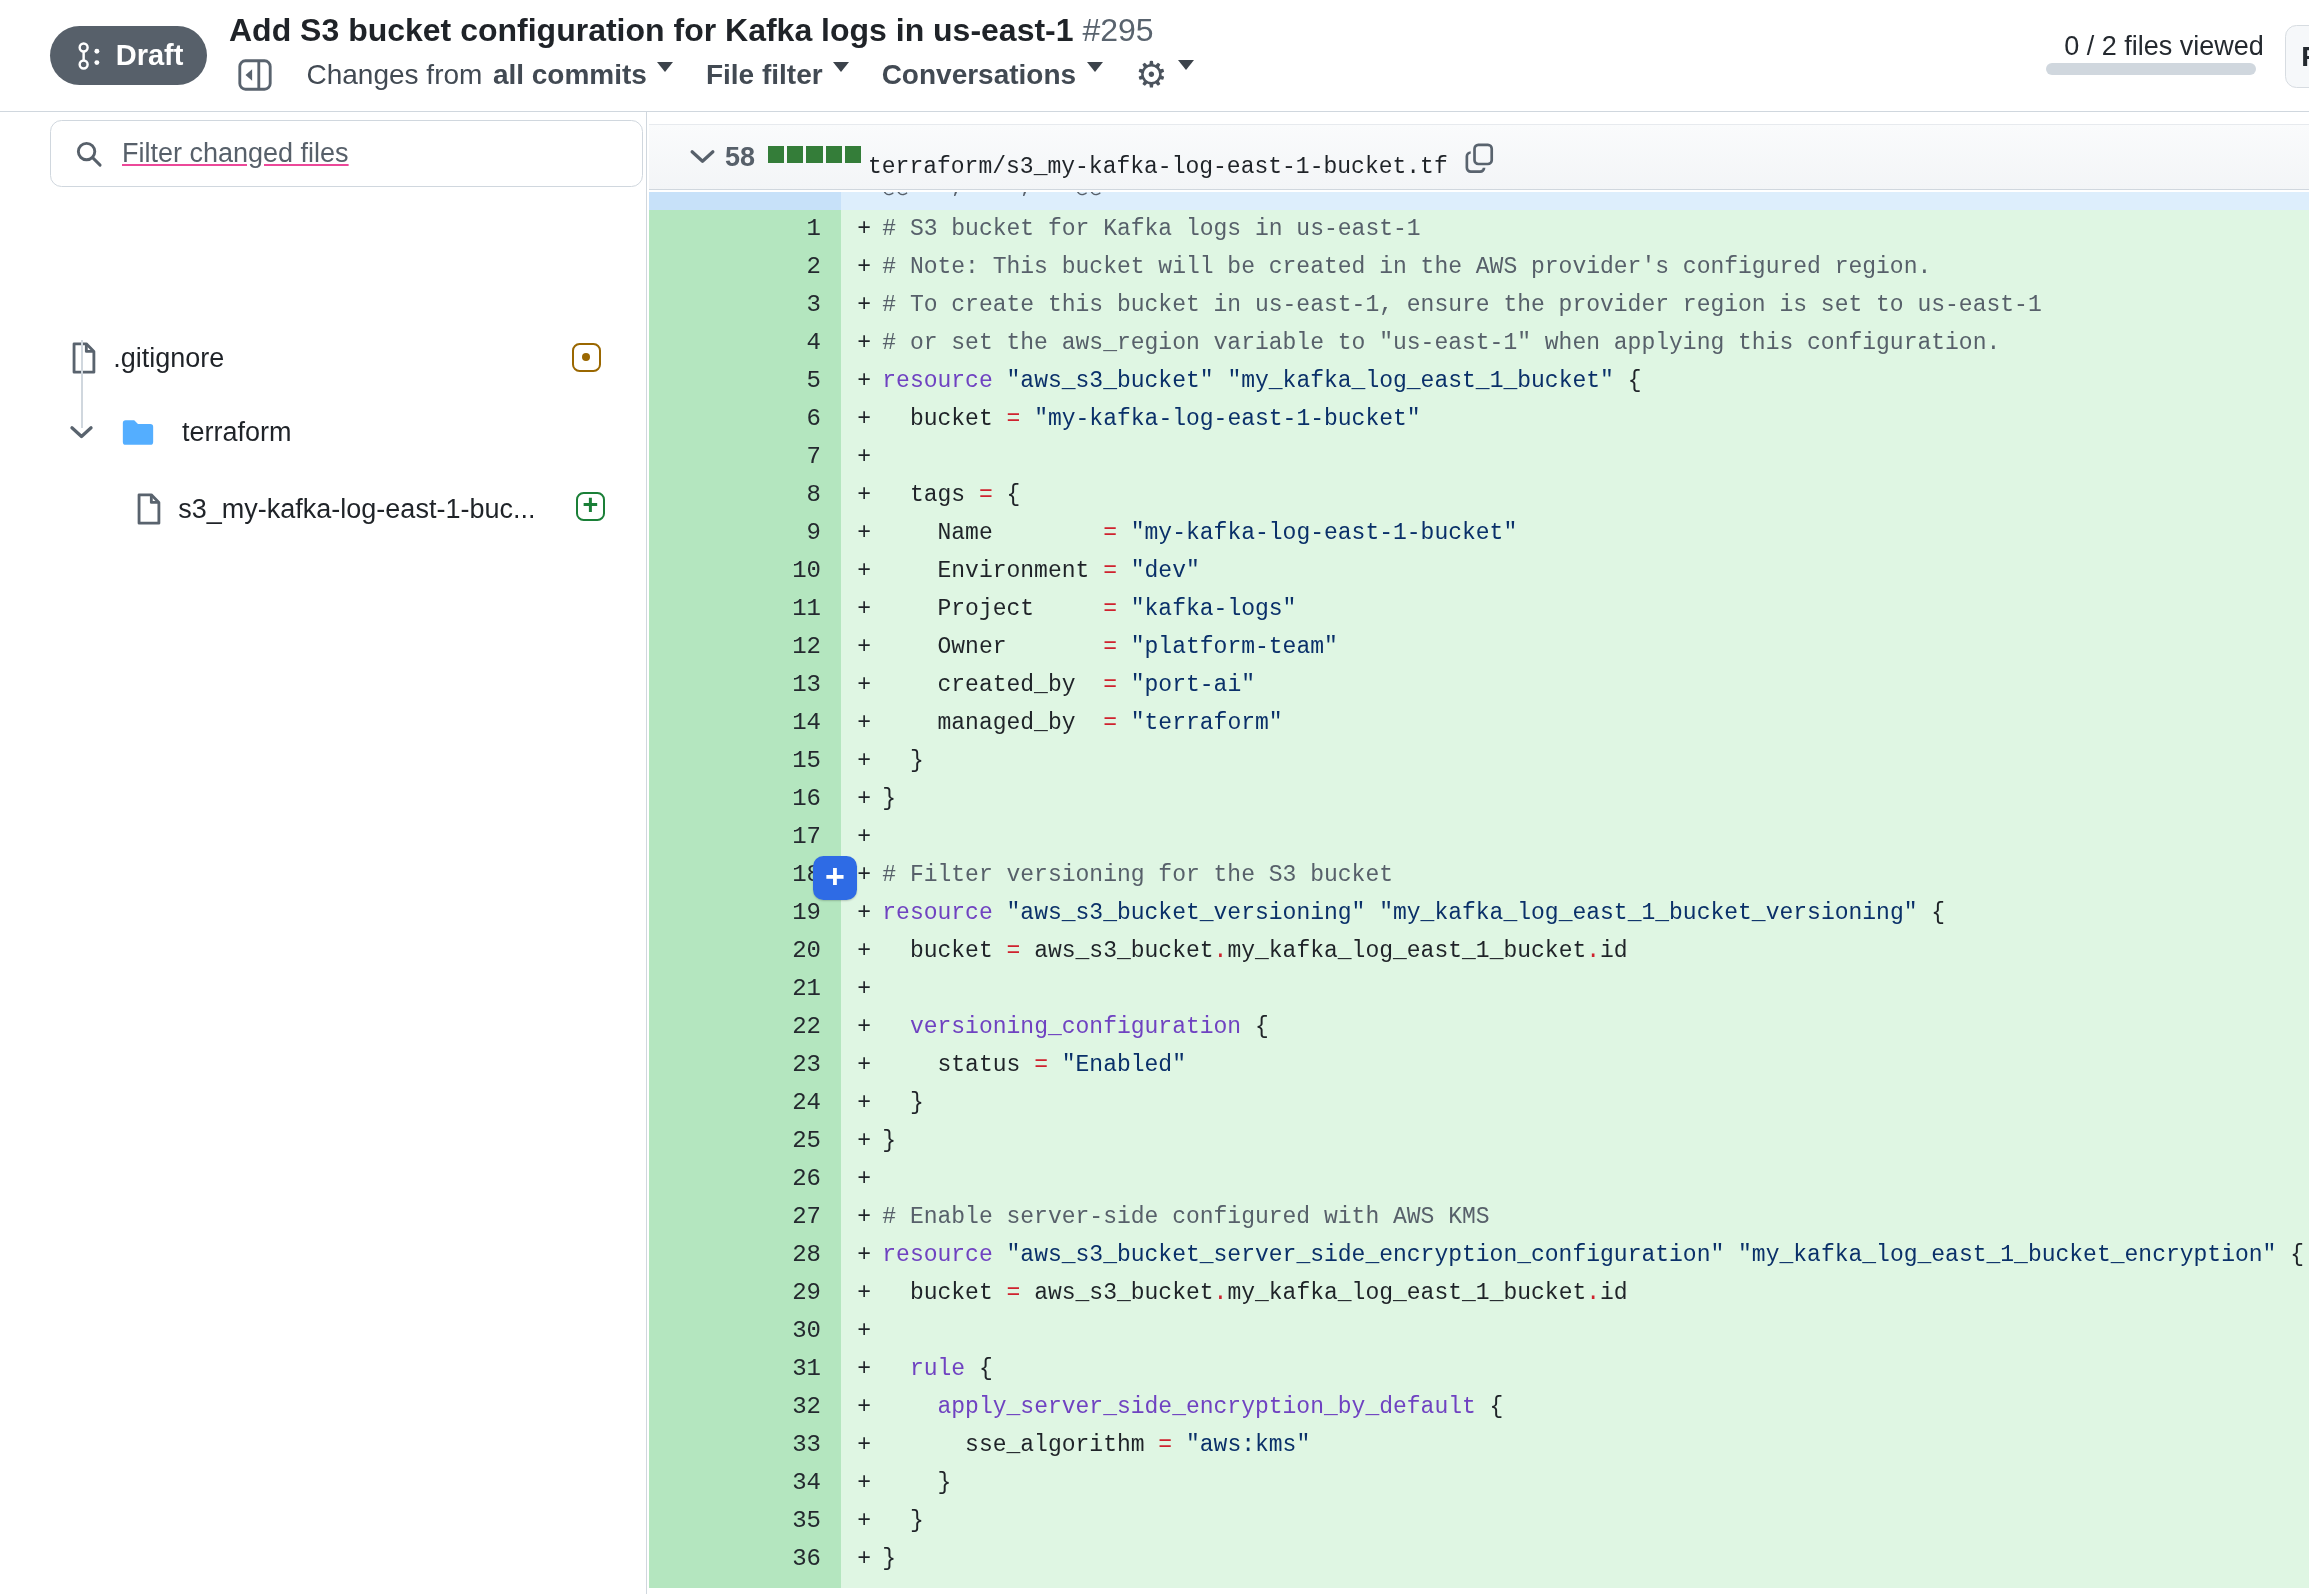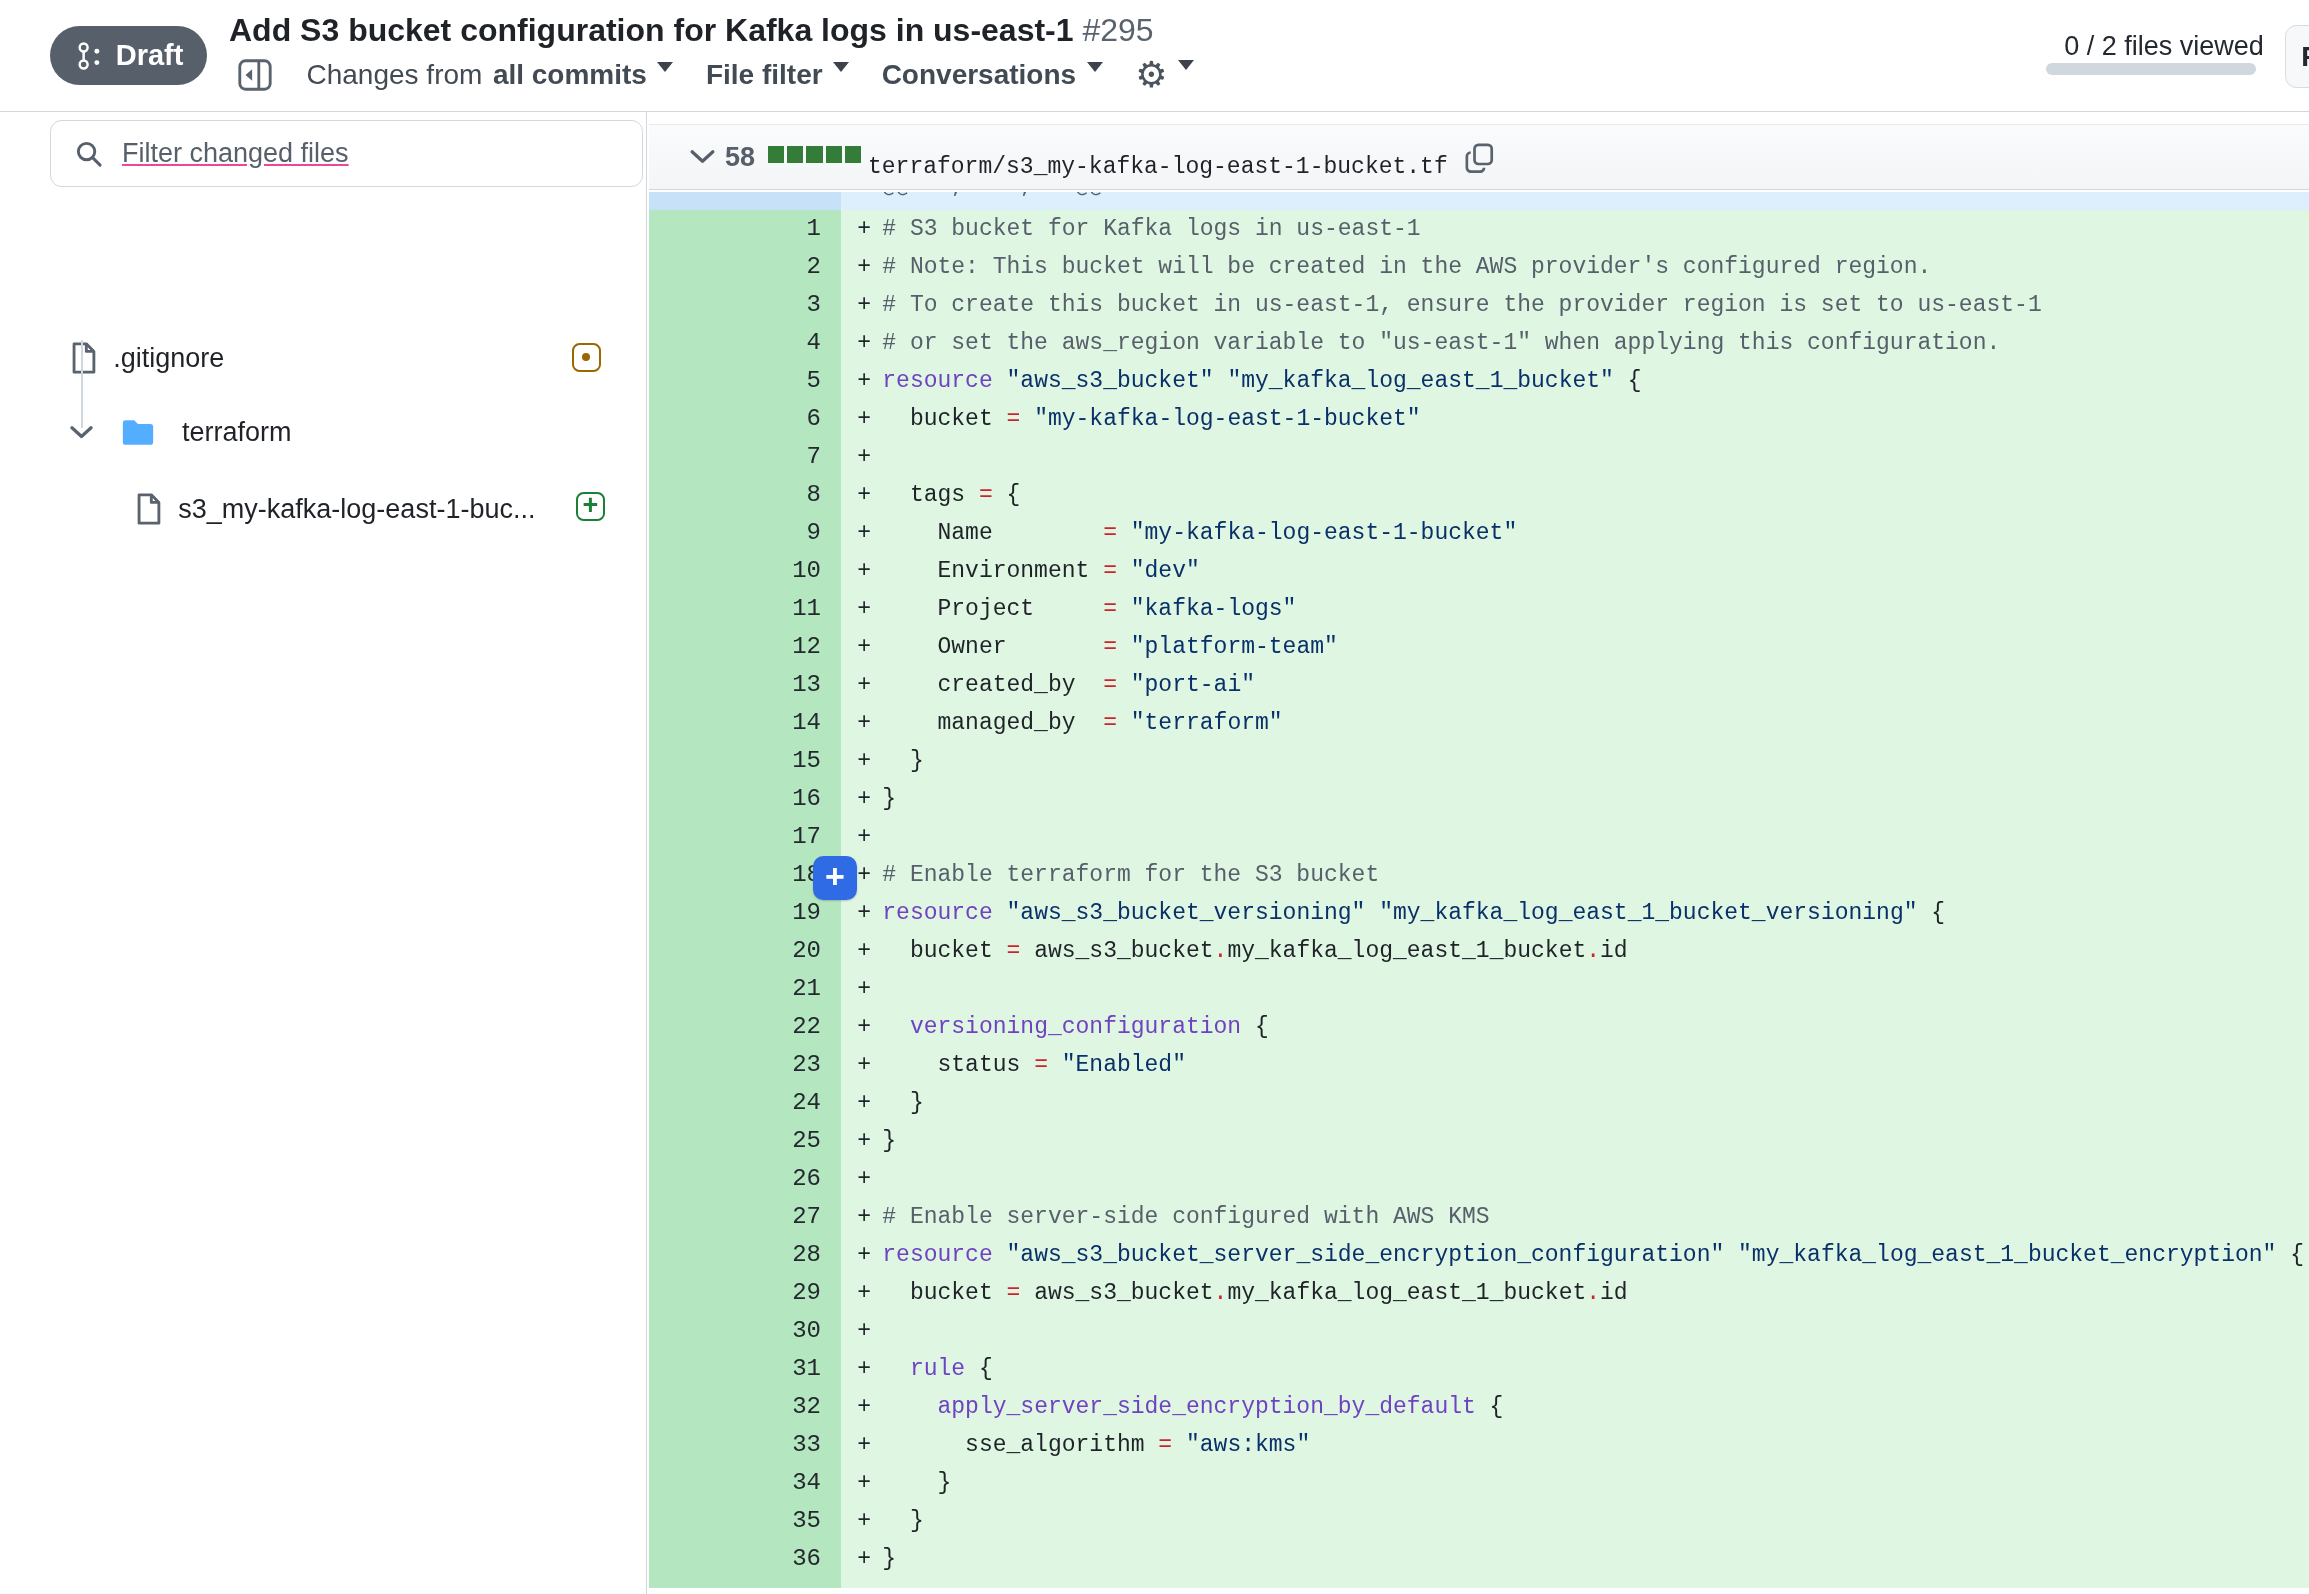--- a/index.html
+++ b/index.html
@@ -358,21 +358,21 @@
           <div class="g2">17</div>
           <div class="lc">
             <span class="mk">+</span>
           </div>
         </div>
         <div class="drow">
           <div class="g1"></div>
           <div class="g2">18</div>
           <div class="lc">
             <span class="mk">+</span>
-            <span class="tok tk-c"># Enable terraform for the S3 bucket</span>
+            <span class="tok tk-c"># Filter versioning for the S3 bucket</span>
           </div>
         </div>
         <div class="drow">
           <div class="g1"></div>
           <div class="g2">19</div>
           <div class="lc">
             <span class="mk">+</span>
             <span class="tok tk-k">resource</span>
             <span class="tok tk-p"> </span>
             <span class="tok tk-s">"aws_s3_bucket_versioning"</span>

